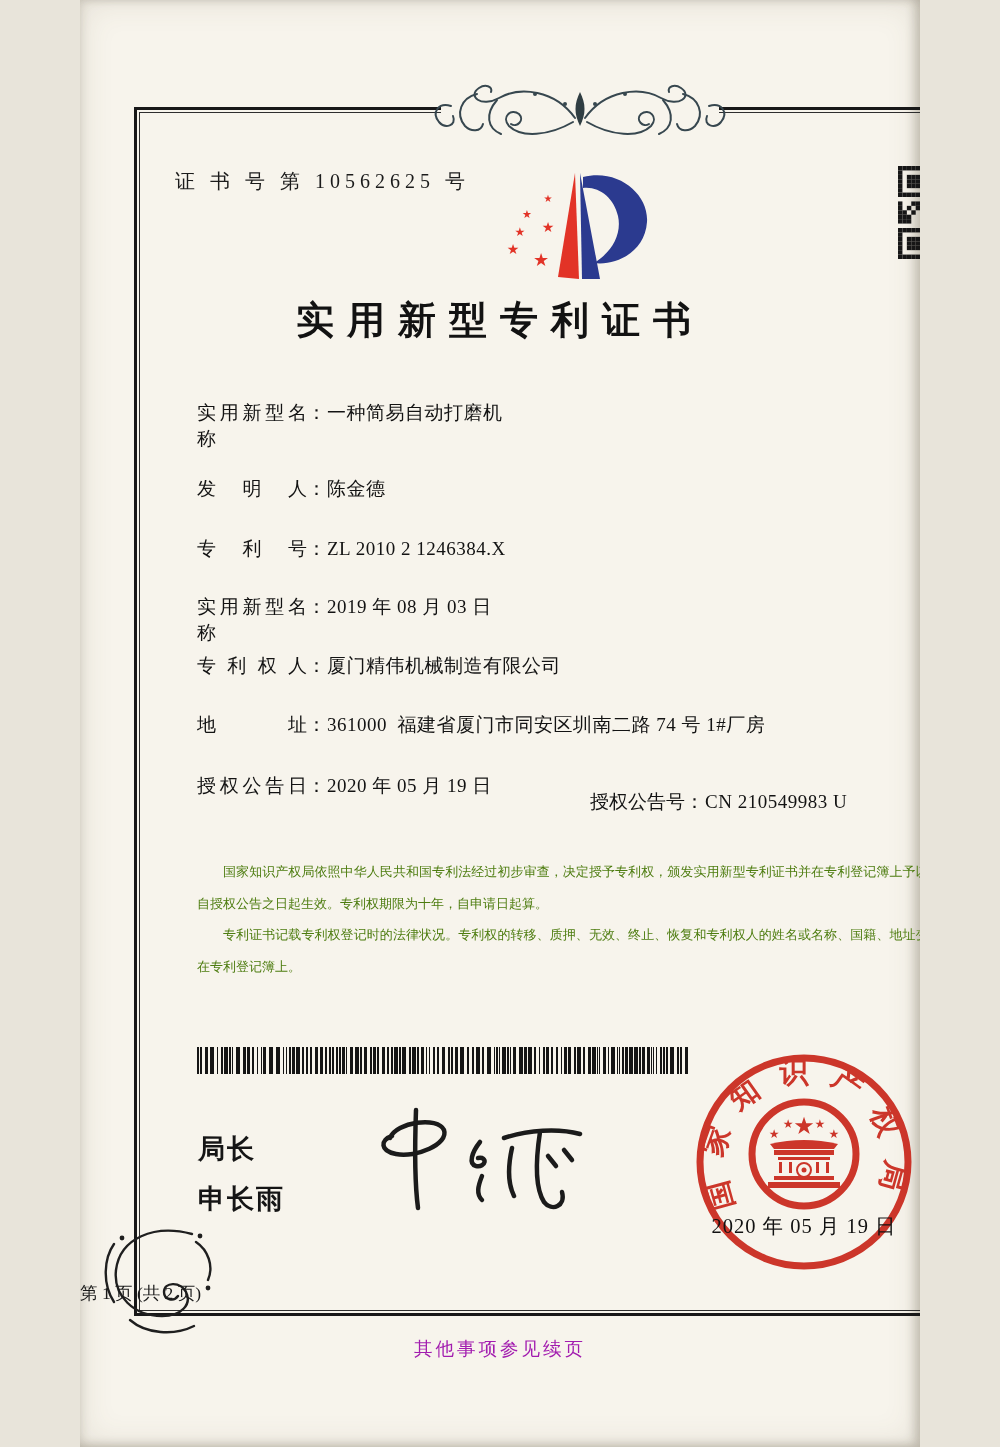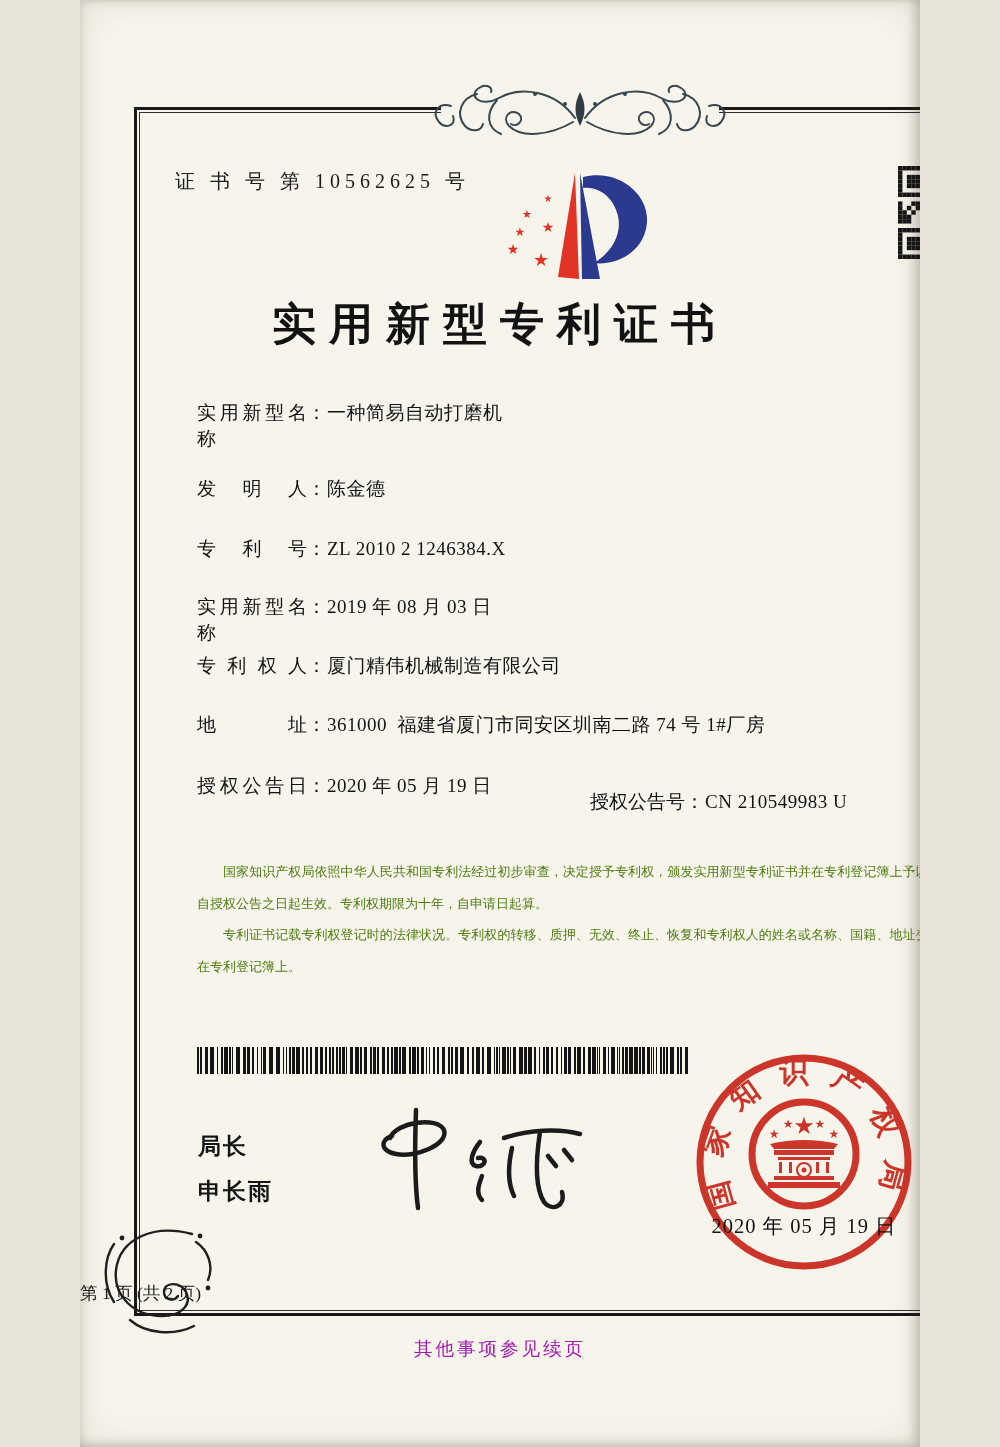--- a/index.html
+++ b/index.html
@@ -5,30 +5,30 @@
   html,body{margin:0;padding:0;}
   body{background:#e8e4da;font-family:"Liberation Serif","DejaVu Serif",serif;}
   .page{
     position:relative;width:840px;height:1447px;margin:0 auto;
     background:var(--paper,#f7f4ec);overflow:hidden;color:#161616;
     box-shadow:inset 0 0 34px rgba(96,84,60,.14), inset -6px -3px 10px rgba(70,58,40,.22), inset 3px 2px 8px rgba(70,58,40,.10);
   }
   .frame{position:absolute;left:54px;top:107px;width:884px;height:1203px;border:3px solid #181818;}
   .frame-inner{position:absolute;inset:2px;border:1px solid #2e2e2e;}
   .cert-no{position:absolute;left:95px;top:168px;font-size:20px;letter-spacing:5px;color:#1b1b1b;white-space:pre;}
-  .title{position:absolute;left:0;top:295px;width:100%;text-align:center;font-size:44px;font-weight:bold;letter-spacing:13px;color:#121212;}
+  .title{position:absolute;left:0;top:295px;width:100%;text-align:center;font-size:38px;font-weight:bold;letter-spacing:13px;color:#121212;}
   .frow{position:absolute;left:117px;width:812px;font-size:19px;color:#131313;}
   .flabel{display:inline-block;width:110px;text-align:justify;text-align-last:justify;vertical-align:top;}
   .fcolon{display:inline-block;width:20px;}
   .fvalue{white-space:pre;letter-spacing:.5px;}
   .f2{position:absolute;left:393px;top:16px;font-family:Liberation Serif, serif;}
   .paras{position:absolute;left:117px;top:856px;width:810px;font-size:13px;line-height:31.5px;text-align:justify;color:#4d7c0f;}
   .paras p{margin:0;text-indent:2em;}
   .barcode{position:absolute;left:115px;top:1047px;}
-  .director{position:absolute;left:118px;top:1131px;font-family:"Liberation Sans","DejaVu Sans",sans-serif;font-weight:bold;font-size:23px;color:#151515;letter-spacing:2px;}
+  .director{position:absolute;left:118px;top:1131px;font-family:"Liberation Sans","DejaVu Sans",sans-serif;font-weight:bold;font-size:27px;color:#151515;letter-spacing:2px;}
   .director div{margin-bottom:14px;}
   .signature{position:absolute;left:272px;top:1104px;}
   .seal{position:absolute;left:612px;top:1050px;opacity:.93;}
   .seal-date{position:absolute;left:612px;top:1212px;width:224px;text-align:center;font-size:20.5px;color:#111;white-space:pre;letter-spacing:1px;}
   .page-info{position:absolute;left:0;top:1281px;width:100%;font-size:17.5px;color:#1a1a1a;white-space:pre;}
   .note{position:absolute;left:0;top:1336px;width:100%;text-align:center;font-size:18.5px;letter-spacing:3px;color:#a21caf;}
   .ornament{position:absolute;}
   .orn-top{left:335px;top:80px;}
   .orn-bl{left:16px;top:1222px;}
   .orn-br{left:854px;top:1222px;transform:scaleX(-1);}

